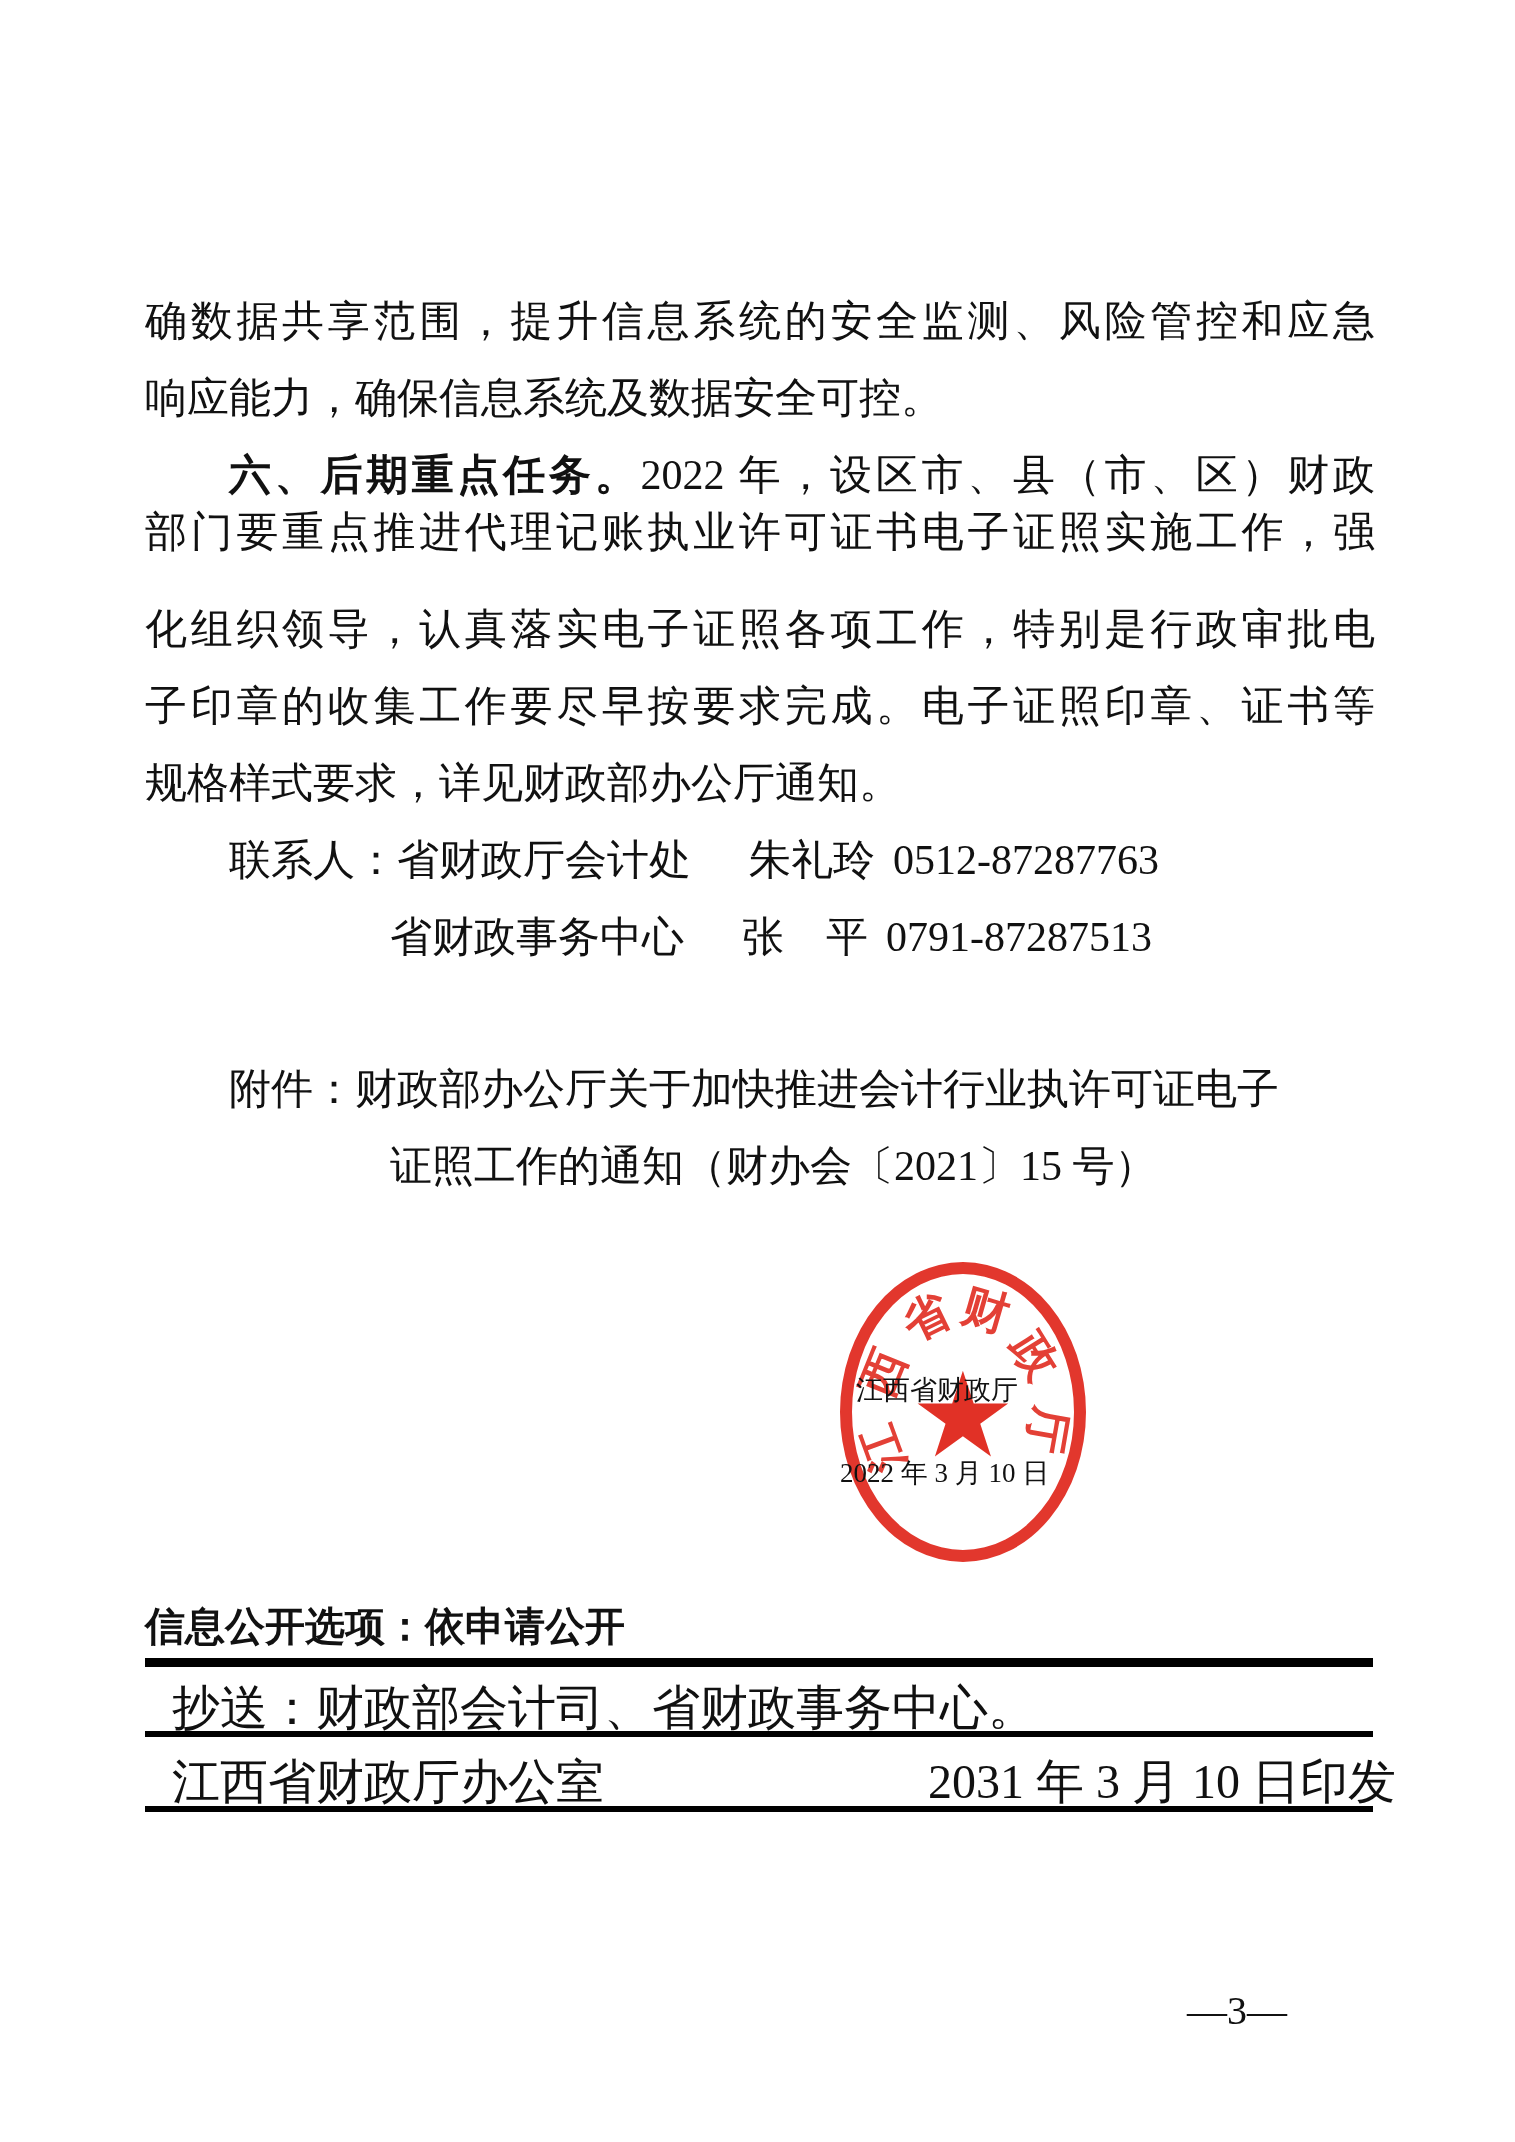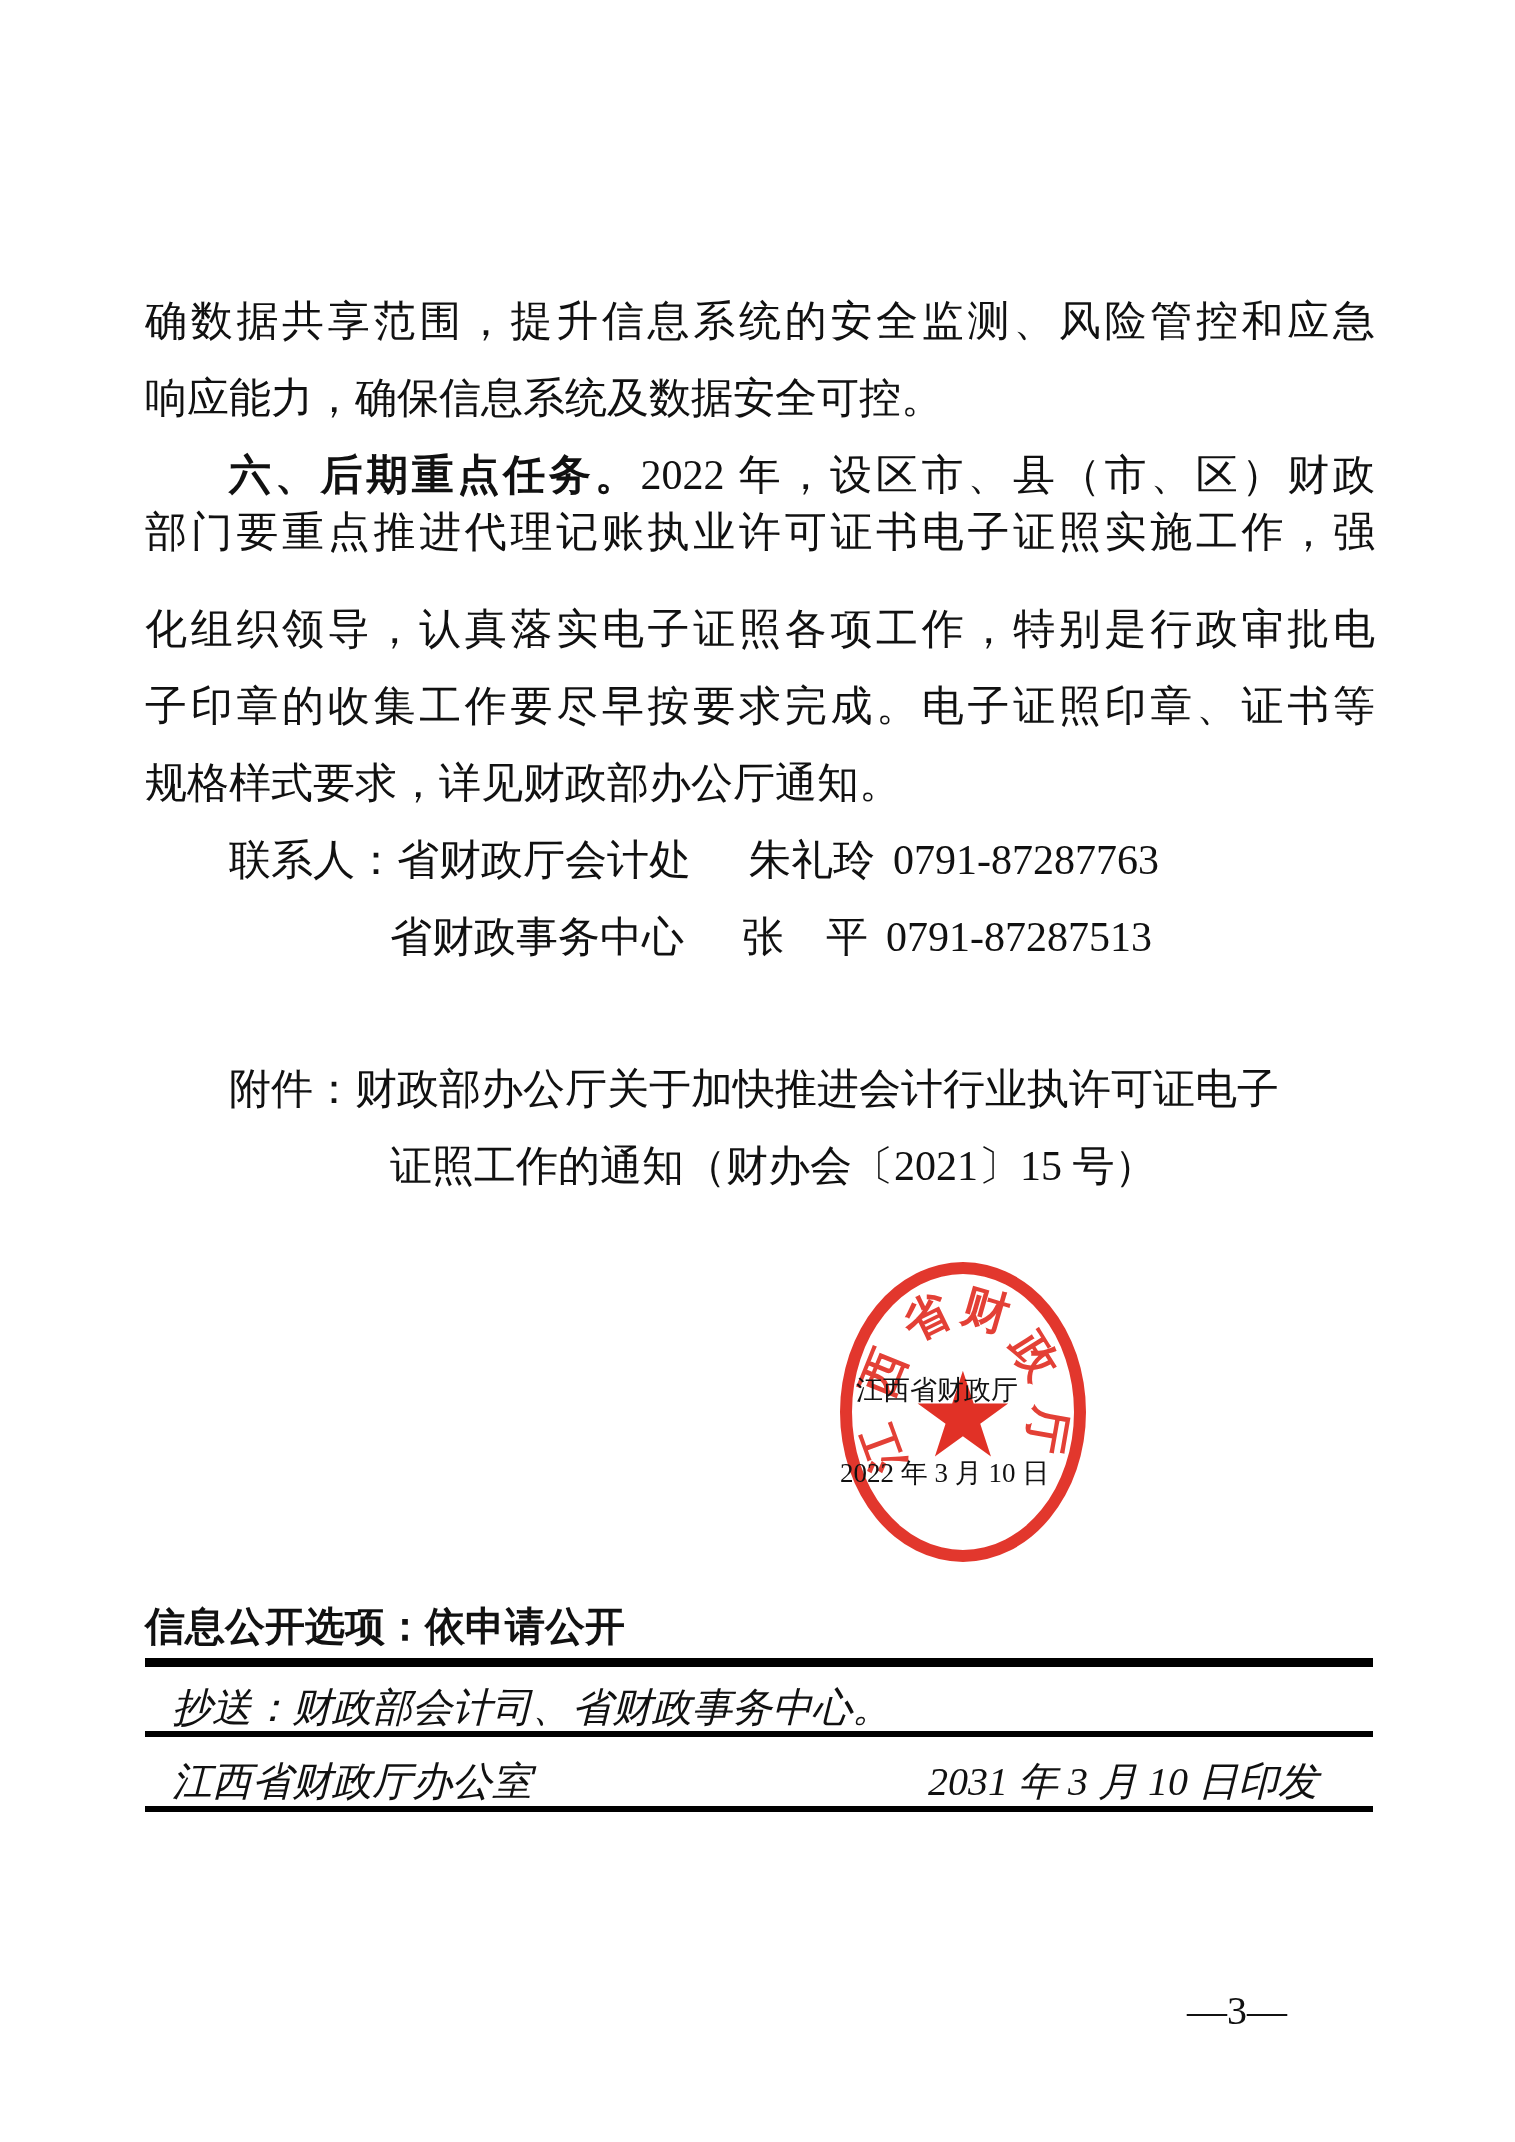--- a/index.html
+++ b/index.html
@@ -44,39 +44,39 @@
   }
   .sig{z-index:2;font-size:27px;line-height:50px;white-space:nowrap;}
   
   .foot-disclosure{
     left:145px;top:1601px;font-size:40px;line-height:50px;
     font-family:"Liberation Sans","DejaVu Sans",sans-serif;font-weight:bold;
     white-space:nowrap;
     text-align:right;
   }
   .rule{left:145px;width:1228px;background:#000;}
-  .foot-text{font-size:40px;line-height:50px;white-space:nowrap;font-style:italic;}
+  .foot-text{font-size:48px;line-height:50px;white-space:nowrap;}
   .pagenum{
     left:1172px;top:1988px;width:130px;text-align:center;
     font-size:40px;line-height:46px;
   }
 </style>
 </head>
 <body>
 
 <div class="abs bodyline just" style="top:293px">确数据共享范围，提升信息系统的安全监测、风险管控和应急</div>
 <div class="abs bodyline" style="top:370px">响应能力，确保信息系统及数据安全可控。</div>
 
 <div class="abs bodyline just ind" style="top:447px"><span class="b">六、后期重点任务。</span><span>2022 年，设区市、县（市、区）财政</span></div>
 <div class="abs bodyline just" style="top:504px">部门要重点推进代理记账执业许可证书电子证照实施工作，强</div>
 <div class="abs bodyline just" style="top:601px">化组织领导，认真落实电子证照各项工作，特别是行政审批电</div>
 <div class="abs bodyline just" style="top:678px">子印章的收集工作要尽早按要求完成。电子证照印章、证书等</div>
 <div class="abs bodyline" style="top:755px">规格样式要求，详见财政部办公厅通知。</div>
 
-<div class="abs bodyline" style="top:832px;text-indent:84px"><span>联系人：</span><span>省财政厅会计处</span><span class="gap-lg"></span><span>朱礼玲</span><span class="gap-sm"></span><span>0791-87287763</span></div>
+<div class="abs bodyline" style="top:832px;text-indent:84px"><span>联系人：</span><span>省财政厅会计处</span><span class="gap-lg"></span><span>朱礼玲</span><span class="gap-sm"></span><span>0512-87287763</span></div>
 <div class="abs bodyline" style="top:909px;left:390px;width:985px"><span>省财政事务中心</span><span class="gap-lg"></span><span>张　平</span><span class="gap-sm"></span><span>0791-87287513</span></div>
 
 <div class="abs bodyline" style="top:1061px;text-indent:84px"><span>附件：</span><span>财政部办公厅关于加快推进会计行业执许可证电子</span></div>
 <div class="abs bodyline" style="top:1138px;left:390px;width:985px">证照工作的通知（财办会〔2021〕15 号）</div>
 
 <div class="abs stamp-ring"></div>
 <div class="abs arcchar" style="left:858px;top:1423px;transform:rotate(-110deg)">江</div>
 <div class="abs arcchar" style="left:859px;top:1348px;transform:rotate(-68deg)">西</div>
 <div class="abs arcchar" style="left:901px;top:1293px;transform:rotate(-26deg)">省</div>
 <div class="abs arcchar" style="left:961px;top:1286px;transform:rotate(16deg)">财</div>

